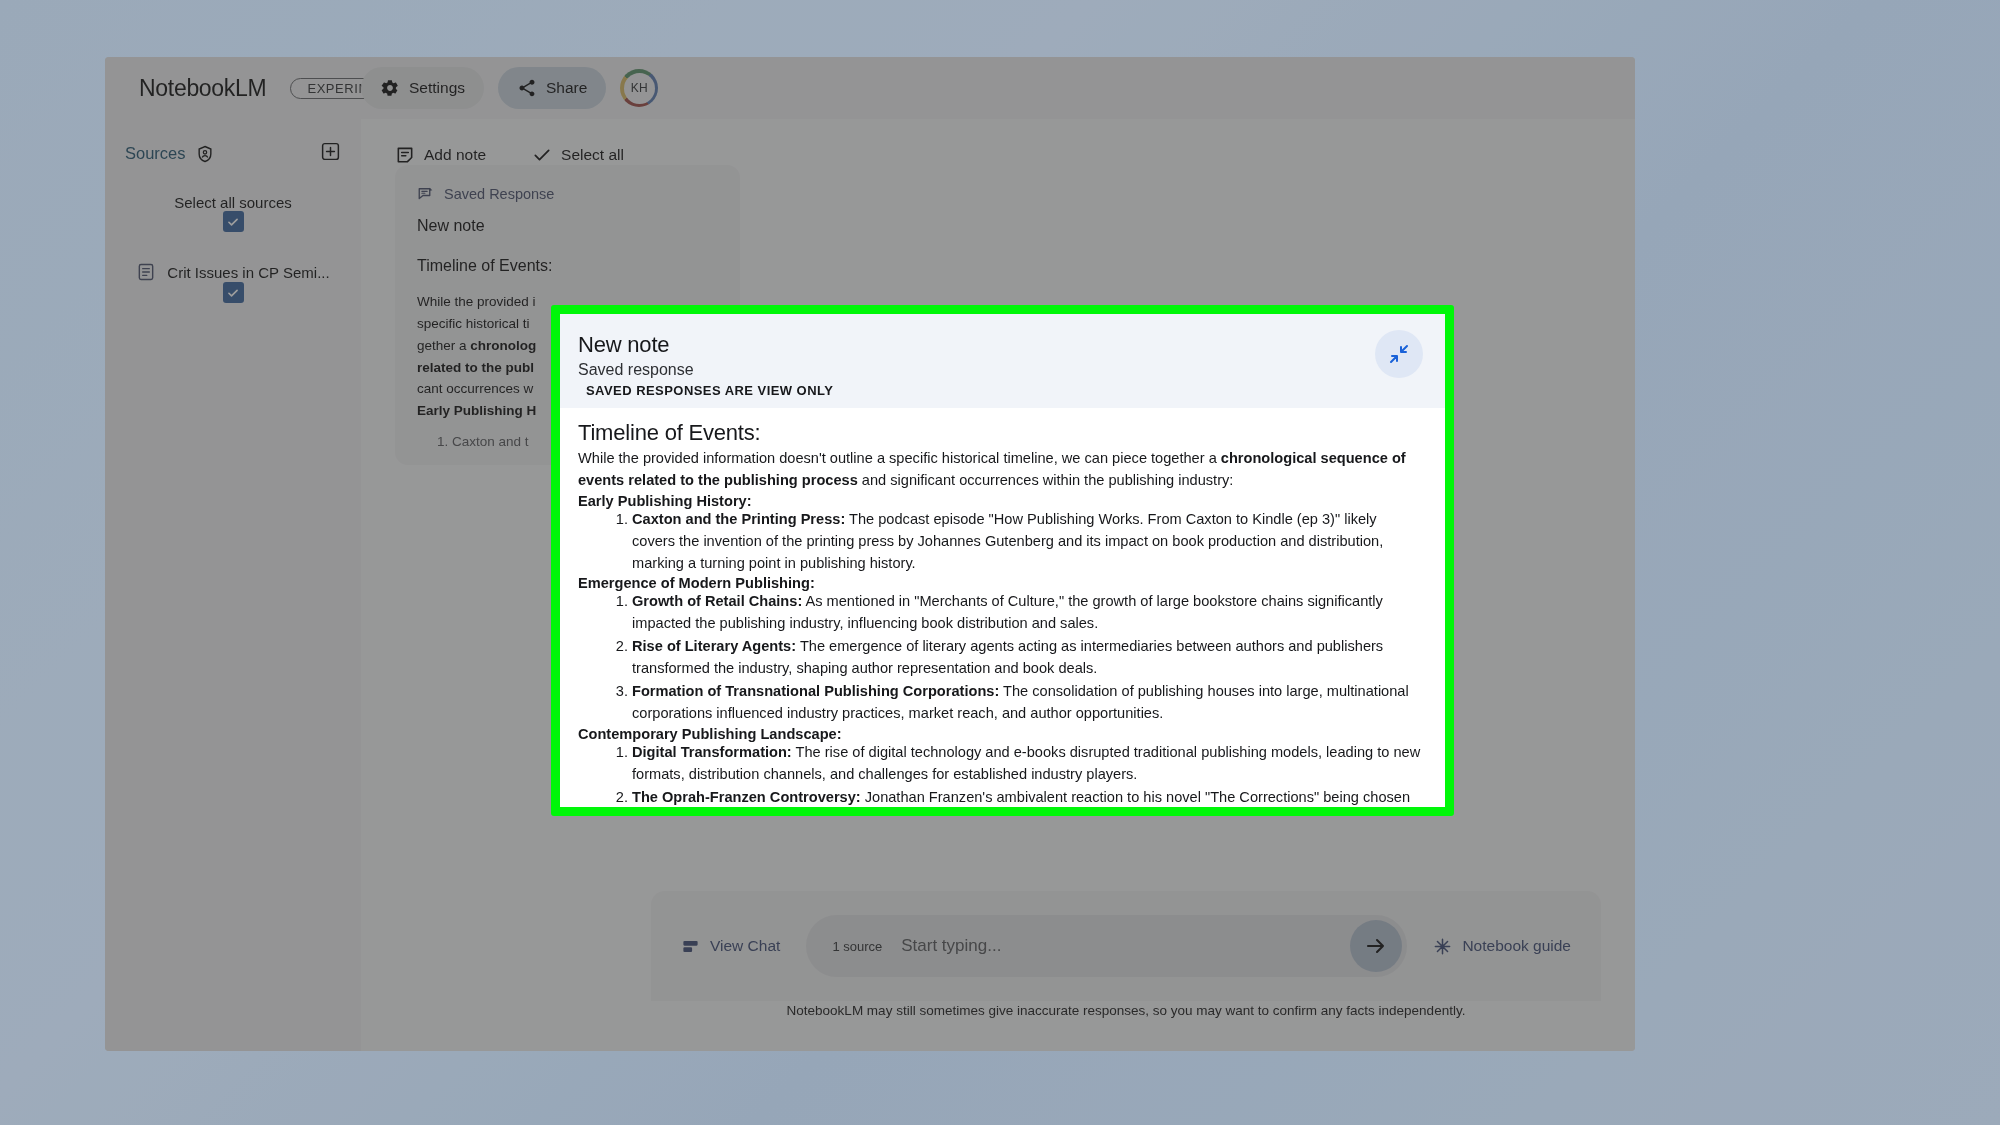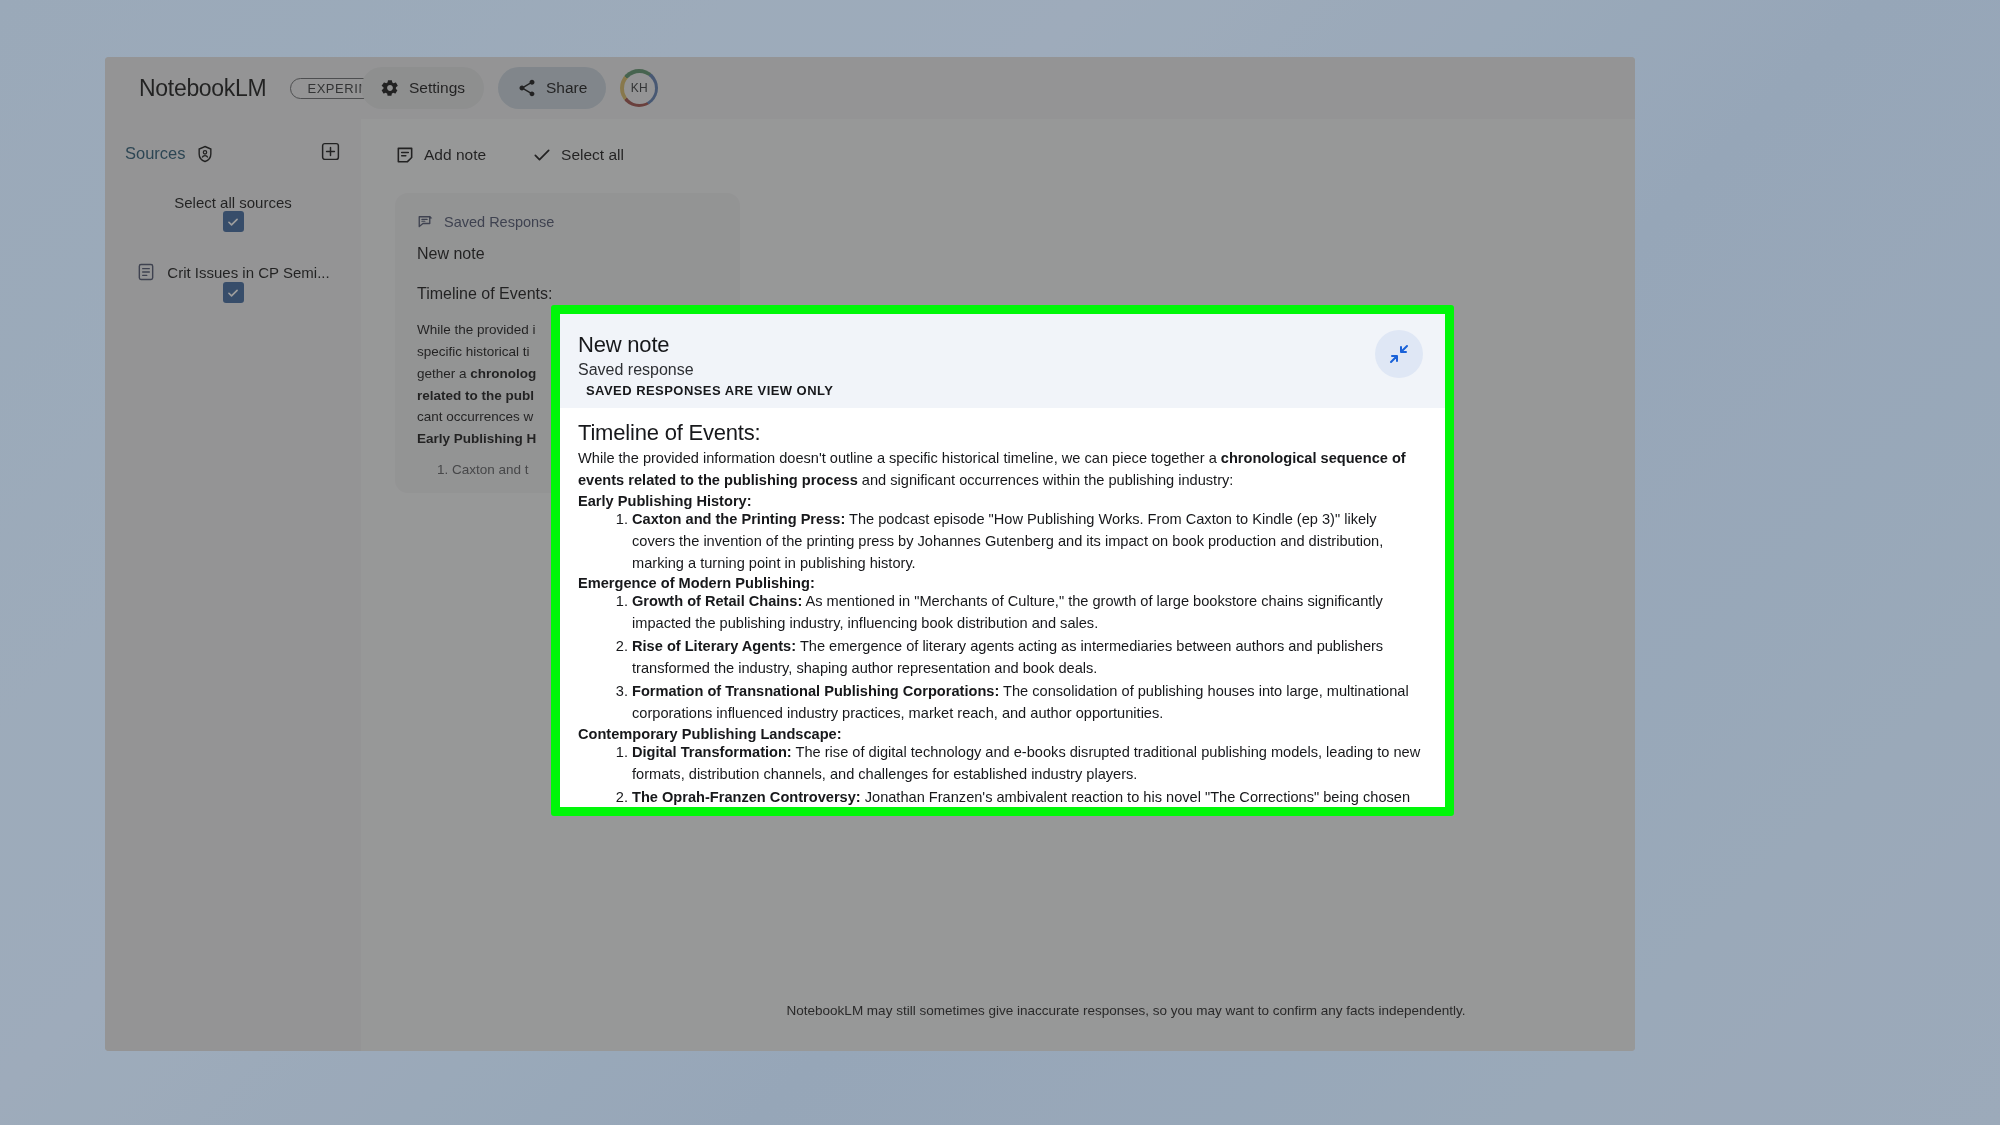--- a/index.html
+++ b/index.html
@@ -159,21 +159,21 @@
   }
 
   
   .main {
     position: absolute;
     left: 256px; top: 62px;
     right: 0; bottom: 0;
     background: #f5f6f8;
     padding: 26px 34px 0 34px;
   }
-  .note-toolbar { display: flex; align-items: center; gap: 46px; margin-bottom: 28px; }
+  .note-toolbar { display: flex; align-items: center; gap: 46px; }
   .tool-btn {
     display: flex; align-items: center; gap: 9px;
     font-size: 15.5px; color: #1f1f1f; cursor: pointer;
   }
   .note-card {
     width: 345px;
     background: #eceef1;
     border-radius: 13px;
     padding: 20px 22px;
     height: 300px;
@@ -458,20 +458,46 @@
           <span>gether a </span><b>chronolog</b>
         </div>
         <div><b>related to the publ</b></div>
         <div>cant occurrences w</div>
         <div><b>Early Publishing H</b></div>
       </div>
       <div class="note-card-li">1. Caxton and t</div>
     </div>
 
     <div class="chatbar-wrap">
+      <div class="chatbar">
+        <div class="link-btn">
+          <svg width="19" height="19" viewBox="0 0 24 24">
+            <rect x="3" y="5" width="18" height="6" rx="1.4" fill="#3a56a8"></rect>
+            <rect x="3" y="13" width="11" height="6" rx="1.4" fill="#3a56a8"></rect>
+          </svg>
+          <span>View Chat</span>
+        </div>
+
+        <div class="input-shell">
+          <span class="src-count">1 source</span>
+          <input class="chat-input" type="text" placeholder="Start typing..." style="">
+          <span class="send-btn">
+            <svg width="24" height="24" viewBox="0 0 24 24">
+              <path d="M4 12h15M13 6l6 6-6 6" fill="none" stroke="#1f1f1f" stroke-width="2.1" stroke-linecap="round" stroke-linejoin="round"></path>
+            </svg>
+          </span>
+        </div>
+
+        <div class="link-btn">
+          <svg width="19" height="19" viewBox="0 0 24 24">
+            <path d="M12 3v18M3 12h18M5.6 5.6l12.8 12.8M18.4 5.6L5.6 18.4" stroke="#3a56a8" stroke-width="1.9" stroke-linecap="round"></path>
+          </svg>
+          <span>Notebook guide</span>
+        </div>
+      </div>
       <div class="disclaimer">NotebookLM may still sometimes give inaccurate responses, so you may want to confirm any facts independently.</div>
     </div>
   </div>
 </div>
 
 <div class="dim"></div>
 
 <div class="modal-frame">
 
   <div class="modal-header">

